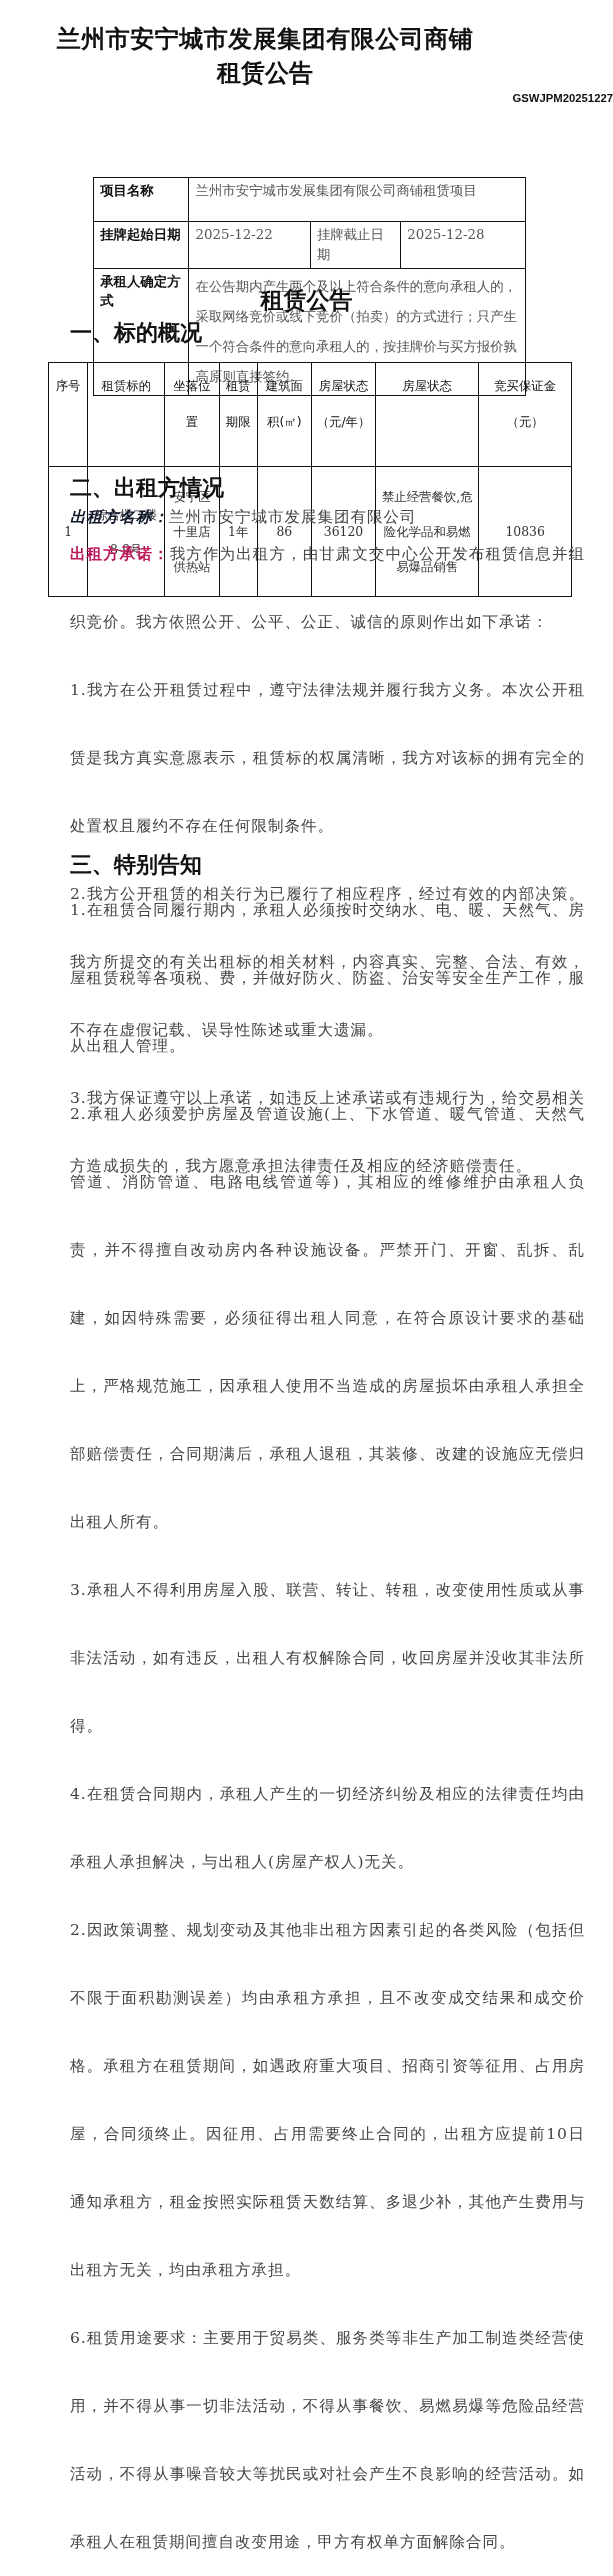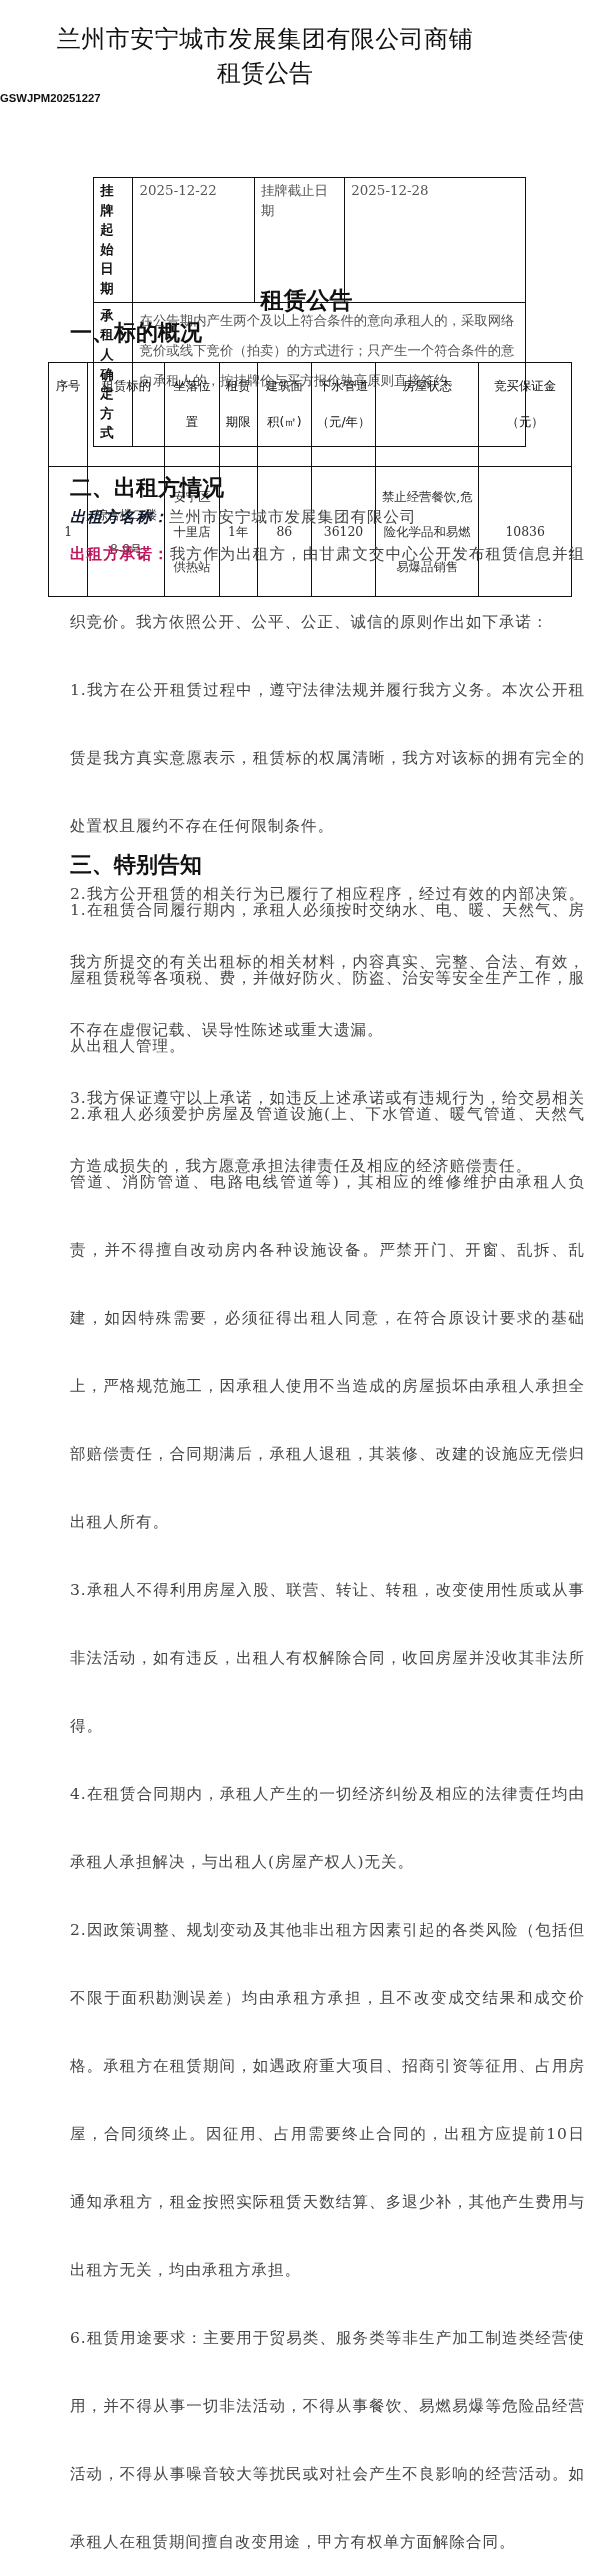--- a/index.html
+++ b/index.html
@@ -1,21 +1,21 @@
 <!DOCTYPE html>
 <html style="font-size:8.2px"><head>
 <meta charset="utf-8">
 <style>
   html, body { margin: 0; padding: 0; background: #ffffff; }
   body { width: 613px; position: relative; font-family: "DejaVu Serif", "Liberation Serif", serif; color: #333; }
   .page { position: relative; width: 613px; height: 4078px; overflow: hidden; }
-  .title { position: absolute; left: 0; width: 530px; text-align: center; color: #111; font-family: "DejaVu Sans", "Liberation Sans", sans-serif; font-weight: normal; }
+  .title { position: absolute; left: 0; width: 530px; text-align: center; color: #111; font-family: "DejaVu Sans", "Liberation Sans", sans-serif; font-weight: bold; }
   .t1 { top: 23px; font-size: 24px; letter-spacing: 0.5px; }
   .t2 { top: 57px; font-size: 24px; }
-  .code { position: absolute; top: 92px; left: 0; width: 613px; text-align: left; font-size: 11.3px; color: #111; font-family: "Liberation Sans Narrow", "Liberation Sans", sans-serif; font-weight: bold; }
+  .code { position: absolute; top: 92px; left: 0; width: 613px; text-align: right; font-size: 11.3px; color: #111; font-family: "Liberation Sans Narrow", "Liberation Sans", sans-serif; font-weight: bold; }
 
   table.info { position: absolute; left: 93px; top: 177px; width: 433px; border-collapse: collapse; font-size: 13.4px; }
   table.info td { border: 1px solid #111; padding: 3.1px 6.2px; vertical-align: top; line-height: 19.6px; }
   table.info td.lbl { color: #111; font-family: "DejaVu Sans", "Liberation Sans", sans-serif; font-weight: bold; }
   table.info td.val { color: #555; }
 
   .subtitle { position: absolute; top: 285px; left: 0; width: 613px; text-align: center; font-size: 23px; font-weight: bold; color: #111; font-family: "DejaVu Sans", "Liberation Sans", sans-serif; }
 
   .h1 { position: absolute; left: 70px; font-size: 22px; font-weight: bold; color: #111; font-family: "DejaVu Sans", "Liberation Sans", sans-serif; }
 
@@ -34,20 +34,24 @@
 <body>
 
 <div class="page">
 
   <div class="title t1">兰州市安宁城市发展集团有限公司商铺</div>
   <div class="title t2">租赁公告</div>
   <div class="code">GSWJPM20251227</div>
 
   <table class="info">
     <tbody>
+        <tr>
+      <td class="lbl" style="width:82px">项目名称</td>
+      <td class="val" colspan="3" style="height:37px">兰州市安宁城市发展集团有限公司商铺租赁项目</td>
+    </tr>
     <tr>
       <td class="lbl" style="height:37px">挂牌起始日期</td>
       <td class="val" style="width:108px">2025-12-22</td>
       <td class="val" style="width:77px">挂牌截止日期</td>
       <td class="val">2025-12-28</td>
     </tr>
     <tr>
       <td class="lbl">承租人确定方式</td>
       <td class="val" colspan="3" style="line-height:30px">在公告期内产生两个及以上符合条件的意向承租人的，采取网络竞价或线下竞价（拍卖）的方式进行；只产生一个符合条件的意向承租人的，按挂牌价与买方报价孰高原则直接签约。</td>
     </tr>
@@ -59,21 +63,21 @@
   <div class="h1" style="top:318px">一、标的概况</div>
 
   <table class="lot">
     <tbody>
         <tr>
       <th style="width:34px">序号</th>
       <th style="width:72px">租赁标的</th>
       <th style="width:49px">坐落位置</th>
       <th style="width:33px">租赁期限</th>
       <th style="width:49px">建筑面积(㎡)</th>
-      <th style="width:59px">下水管道（元/年）</th>
+      <th style="width:59px">房屋状态（元/年）</th>
       <th style="width:98px">房屋状态</th>
       <th>竞买保证金（元）</th>
     </tr>
     <tr>
       <td>1</td>
       <td>综合楼二楼8-9号</td>
       <td>安宁区十里店供热站</td>
       <td>1年</td>
       <td>86</td>
       <td>36120</td>

